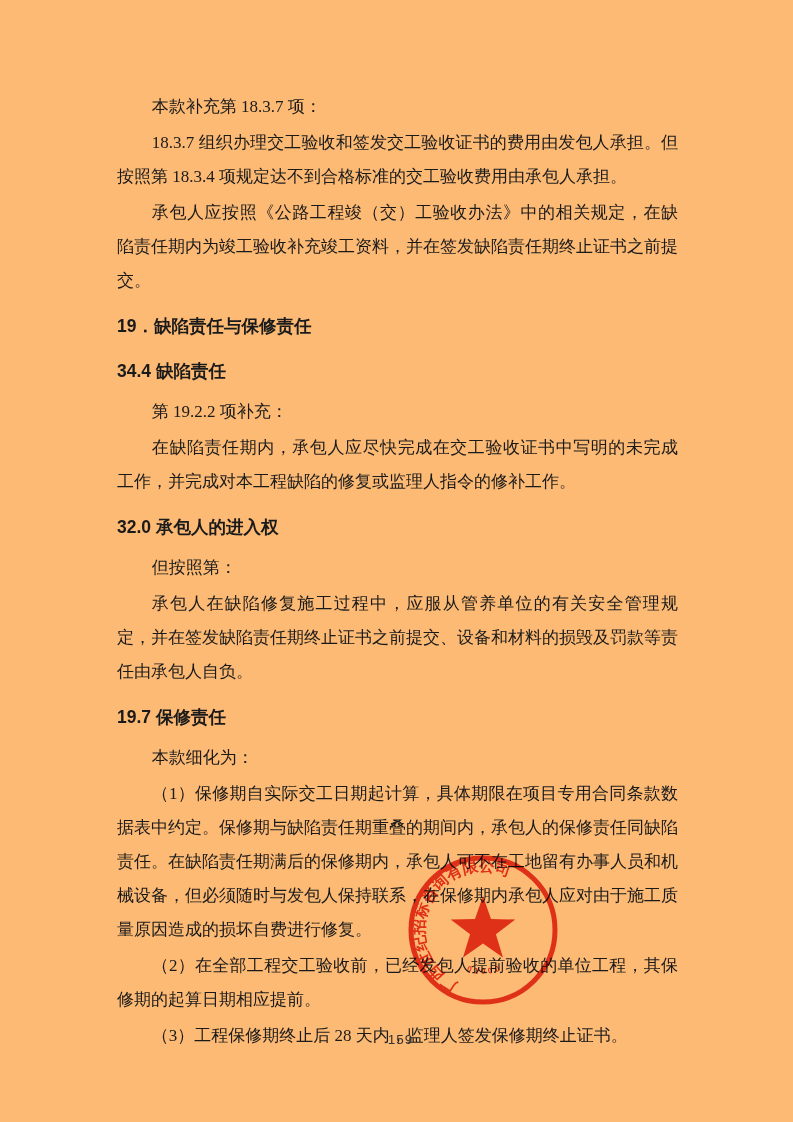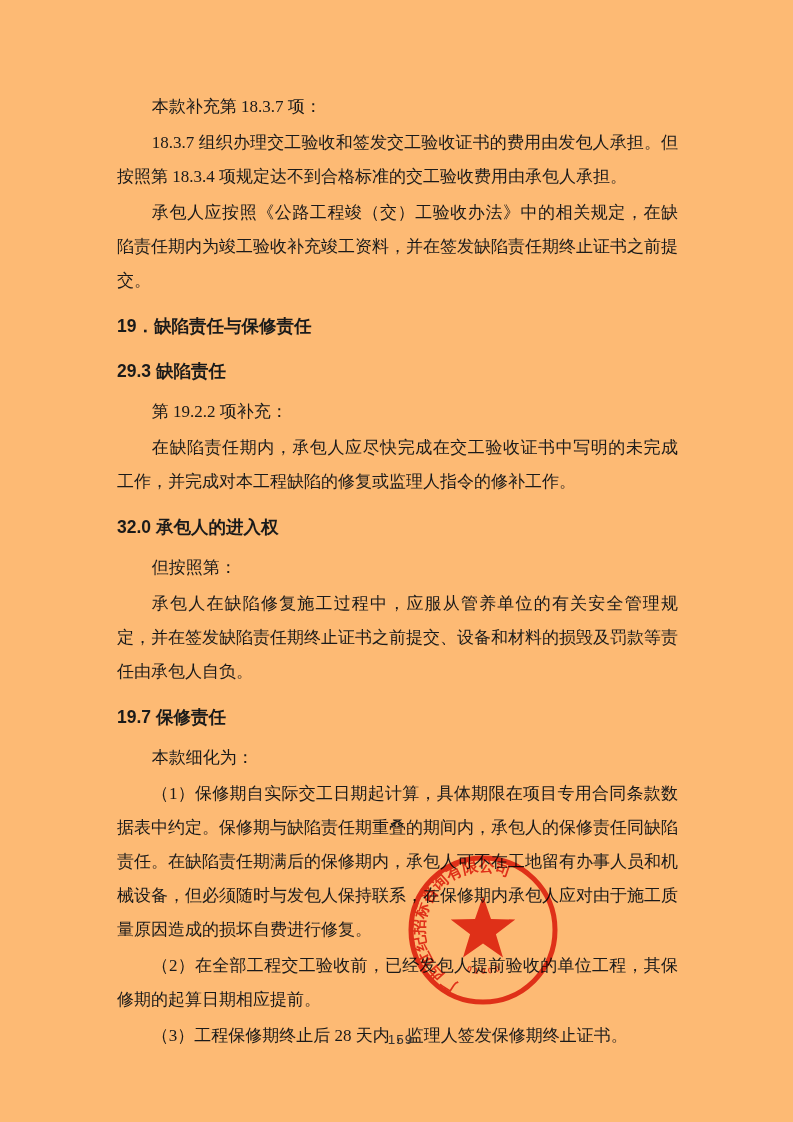--- a/index.html
+++ b/index.html
@@ -39,21 +39,21 @@
 <body>
 
 <div class="page">
 
   <div class="doc-body">
 
   <div class="block para">本款补充第 18.3.7 项：</div>
       <div class="block para">18.3.7 组织办理交工验收和签发交工验收证书的费用由发包人承担。但按照第 18.3.4 项规定达不到合格标准的交工验收费用由承包人承担。</div>
       <div class="block para">承包人应按照《公路工程竣（交）工验收办法》中的相关规定，在缺陷责任期内为竣工验收补充竣工资料，并在签发缺陷责任期终止证书之前提交。</div>
       <div class="block heading">19．缺陷责任与保修责任</div>
-      <div class="block heading">29.3 缺陷责任</div>
+      <div class="block heading">34.4 缺陷责任</div>
       <div class="block para">第 19.2.2 项补充：</div>
       <div class="block para">在缺陷责任期内，承包人应尽快完成在交工验收证书中写明的未完成工作，并完成对本工程缺陷的修复或监理人指令的修补工作。</div>
       <div class="block heading">32.0 承包人的进入权</div>
       <div class="block para">但按照第：</div>
       <div class="block para">承包人在缺陷修复施工过程中，应服从管养单位的有关安全管理规定，并在签发缺陷责任期终止证书之前提交、设备和材料的损毁及罚款等责任由承包人自负。</div>
       <div class="block heading">19.7 保修责任</div>
       <div class="block para">本款细化为：</div>
       <div class="block para">（1）保修期自实际交工日期起计算，具体期限在项目专用合同条款数据表中约定。保修期与缺陷责任期重叠的期间内，承包人的保修责任同缺陷责任。在缺陷责任期满后的保修期内，承包人可不在工地留有办事人员和机械设备，但必须随时与发包人保持联系，在保修期内承包人应对由于施工质量原因造成的损坏自费进行修复。</div>
       <div class="block para">（2）在全部工程交工验收前，已经发包人提前验收的单位工程，其保修期的起算日期相应提前。</div>
       <div class="block para">（3）工程保修期终止后 28 天内，监理人签发保修期终止证书。</div>

